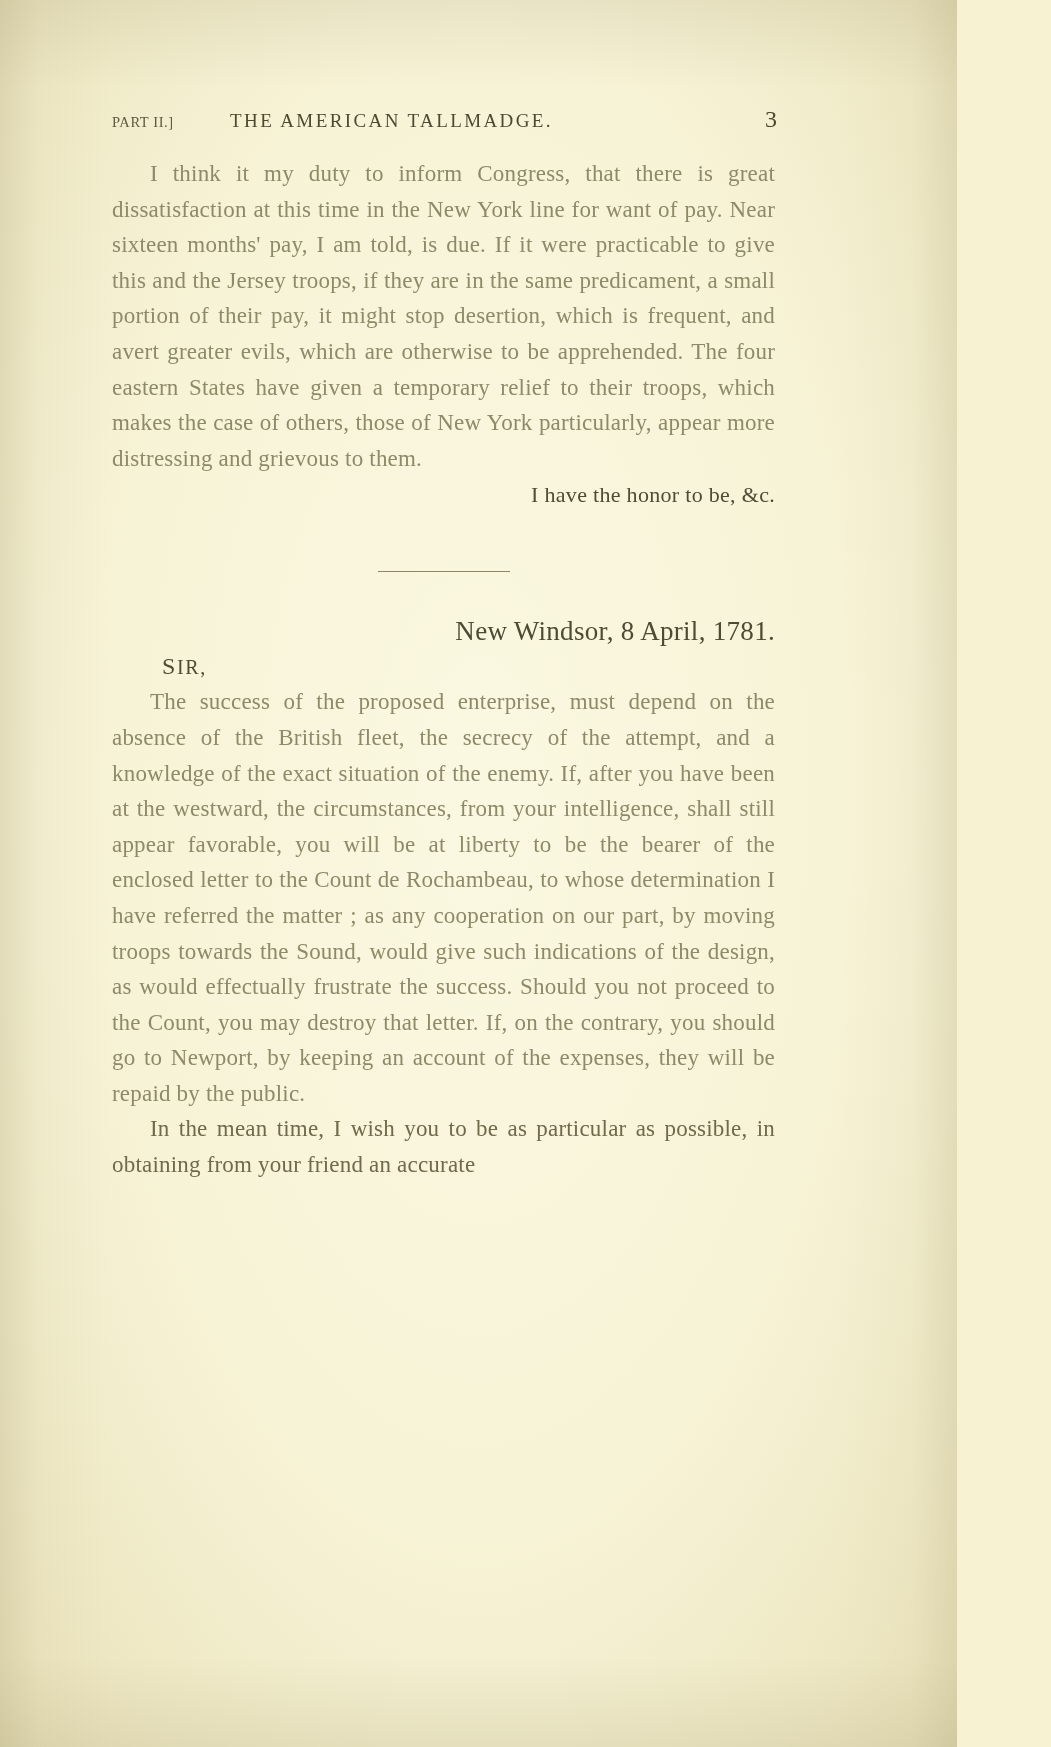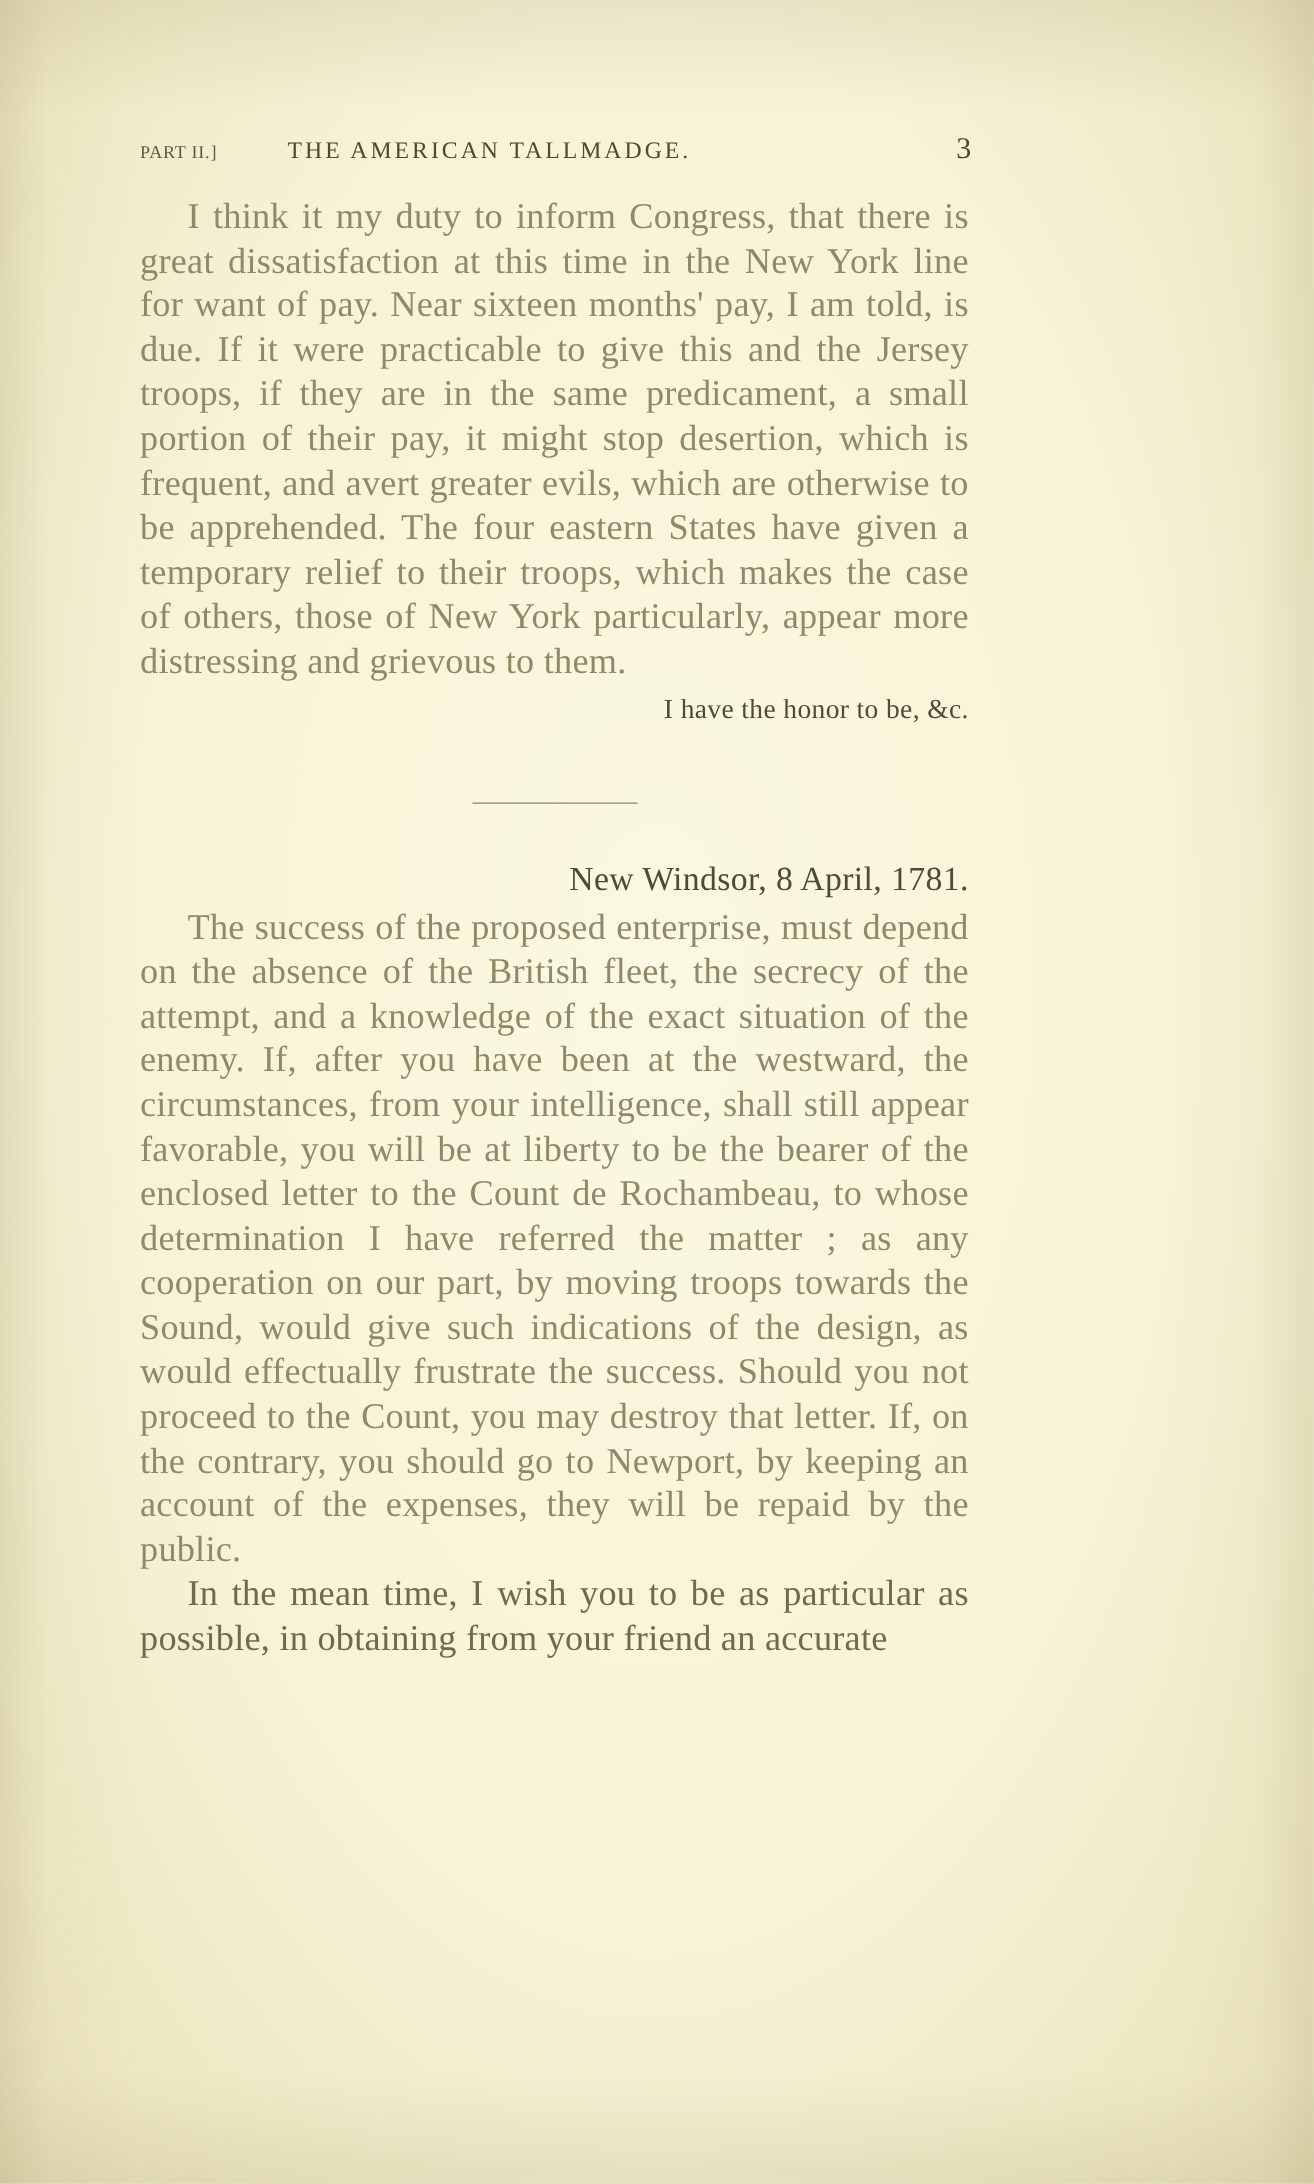--- a/index.html
+++ b/index.html
@@ -9,21 +9,21 @@
   body {
     width: 1051px;
     height: 1747px;
     background: #f6f2d2;
     font-family: "Liberation Serif", serif;
     overflow: hidden;
   }
   
   .page {
     position: relative;
-    width: 1051px;
+    width: 957px;
     height: 1747px;
     box-sizing: border-box;
     background:
       radial-gradient(ellipse at 50% 45%, #fbf8e2 0%, #f7f3d6 55%, #efe9c6 80%, #e7e0b7 100%);
   }
   .page:before {
     content: "";
     position: absolute;
     inset: 0;
     pointer-events: none;
@@ -67,21 +67,21 @@
   .runhead .pageno {
     position: absolute;
     right: -2px;
     top: -2px;
     font-size: 24px;
     color: #4a4732;
   }
 
   p.body {
     margin: 0;
-    font-size: 29px;
+    font-size: 23px;
     line-height: 35.6px;
     text-align: justify;
     text-align-last: left;
     color: #6e6a4b;
     text-indent: 38px;
     letter-spacing: 0.2px;
   }
   
   p.faded { color: #8d8a69; }
 
@@ -146,18 +146,21 @@
 
     <p class="closing">I have the honor to be, &amp;c.</p>
 
     <div class="rule-wrap">
       <span class="rule"></span>
     </div>
 
 
     <div class="dateline">New Windsor, 8 April, 1781.</div>
 
+    <div class="salutation">
+      <span class="cap">S</span><span>IR,</span>
+    </div>
 
     <p class="body faded">The success of the proposed enterprise, must depend on the absence of the British fleet, the secrecy of the attempt, and a knowledge of the exact situation of the enemy. If, after you have been at the westward, the circumstances, from your intelligence, shall still appear favorable, you will be at liberty to be the bearer of the enclosed letter to the Count de Rochambeau, to whose determination I have referred the matter ; as any cooperation on our part, by moving troops towards the Sound, would give such indications of the design, as would effectually frustrate the success. Should you not proceed to the Count, you may destroy that letter. If, on the contrary, you should go to Newport, by keeping an account of the expenses, they will be repaid by the public.</p>
     <p class="body">In the mean time, I wish you to be as particular as possible, in obtaining from your friend an accurate</p>
 
   </div>
 </div>
 
 </body></html>

